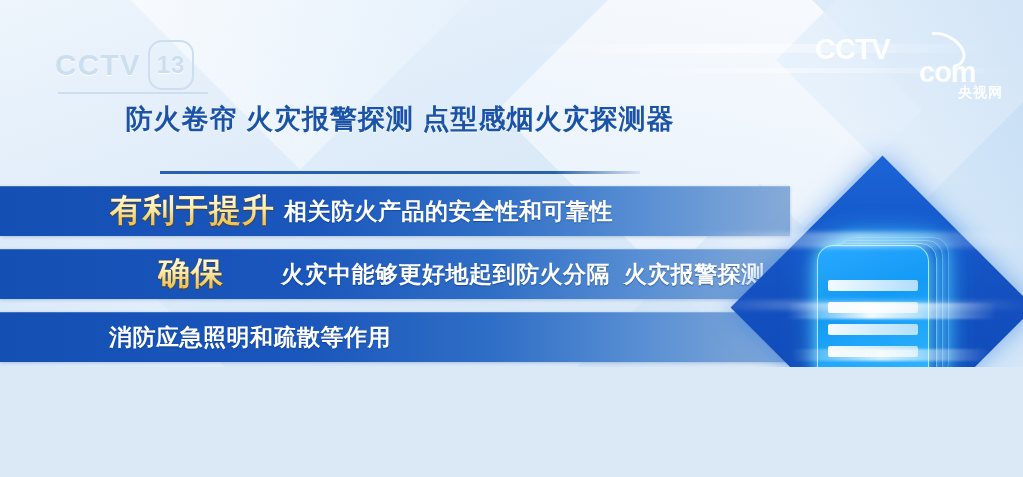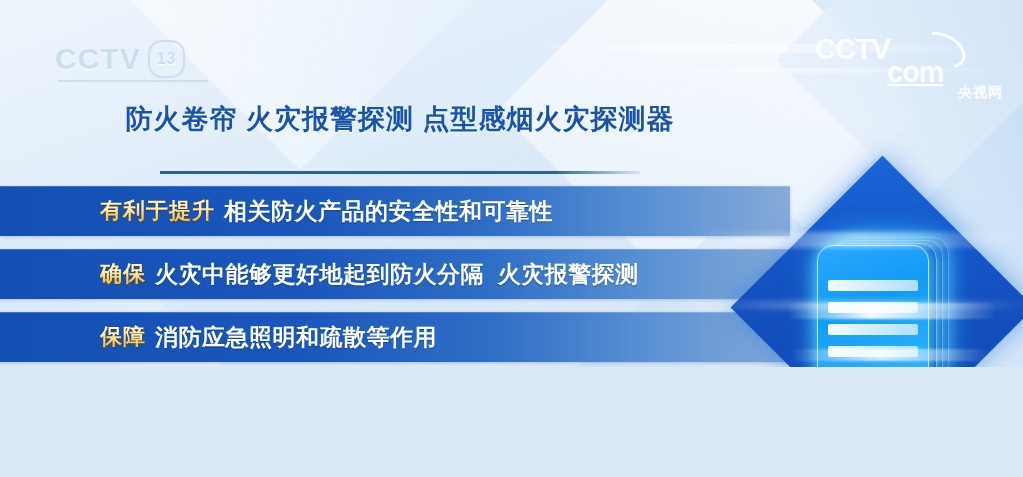--- a/index.html
+++ b/index.html
@@ -34,21 +34,21 @@
     position:absolute;left:55px;top:40px;width:160px;height:56px;
     color:#cfe1f2;opacity:.95;
   }
   .cctv13 .row1{
     font-size:30px;font-weight:bold;letter-spacing:1px;line-height:30px;
     color:#cbdeef;text-shadow:0 1px 0 rgba(255,255,255,.9);
     display:flex;align-items:center;
   }
   .cctv13 .ch13{
     display:inline-block;border:2.5px solid #cbdeef;border-radius:14px;
-    padding:5px 7px;margin-left:7px;font-size:16px;line-height:24px;
+    padding:11px 7px;margin-left:7px;font-size:24px;line-height:24px;
   }
   .cctv13 .rule{height:2px;background:#cbdeef;width:150px;margin:2px 0 2px 3px;}
   .cctv13 .row2{
     font-size:19px;letter-spacing:13px;color:#cbdeef;text-align:center;
     padding-left:26px;font-weight:bold;
   }
   .watermark{
     position:absolute;right:18px;top:36px;width:190px;height:48px;
     color:rgba(255,255,255,.92);
   }
@@ -83,30 +83,31 @@
     position:absolute;left:0;height:50px;width:790px;
     background:linear-gradient(90deg,#1450b4 0%,#1a56bb 38%,#2f6ec6 62%,#5a90d4 82%,#86abd8 100%);
     display:flex;align-items:center;
     box-shadow:0 1px 3px rgba(25,70,140,.25);
   }
   .bar::after{
     content:"";position:absolute;left:0;right:0;top:0;height:1px;
     background:rgba(255,255,255,.18);
   }
   .bar1{top:186px;}
-  .bar2{top:249px;}
+  .bar2{top:249px;gap:48px;}
   .bar3{top:312px;}
   .bar .pad{width:100px;flex:none;}
   .lead{
-    font-size:22px;font-weight:bold;letter-spacing:1px;
+    font-size:32px;font-weight:bold;letter-spacing:1px;
     background:linear-gradient(180deg,#fffbe8 0%,#ffeeb0 42%,#f3c95e 72%,#e8b63f 100%);
     -webkit-background-clip:text;background-clip:text;color:transparent;
     -webkit-text-fill-color:transparent;
     filter:drop-shadow(0 1px 0 rgba(90,55,0,.55)) drop-shadow(0 0 1px rgba(90,55,0,.4));
     white-space:nowrap;
+    margin-left:10px;
   }
   .rest{
     font-size:23px;font-weight:bold;color:#ffffff;margin-left:9px;
     letter-spacing:.5px;white-space:pre;
     text-shadow:0 1px 1px rgba(10,45,110,.5);
   }
 
   
   .diamond-wrap{position:absolute;left:735px;top:170px;width:300px;height:300px;}
   .diamond{
@@ -177,21 +178,21 @@
       <span class="ch13">13</span>
     </div>
     <div class="rule"></div>
   </div>
 
   <div class="watermark">
     <div class="wm-arc"></div>
     <div class="wm-main">
       <span>CCTV</span>
     </div>
-    <div class="wm-com" style="margin-left:72px;margin-top:-6px;text-decoration:underline;">com</div>
+    <div class="wm-com" style="margin-left:104px;margin-top:-6px;">com</div>
     <div class="wm-cn">央视网</div>
   </div>
 
   <div class="headline">
     <div>防火卷帘  火灾报警探测  点型感烟火灾探测器</div>
   </div>
   <div class="head-rule"></div>
 
   <div class="bar bar1">
     <span class="pad"></span>
@@ -200,21 +201,20 @@
   </div>
 
   <div class="bar bar2">
     <span class="pad"></span>
     <span class="lead">确保</span>
     <span class="rest">火灾中能够更好地起到防火分隔  火灾报警探测</span>
   </div>
 
   <div class="bar bar3">
     <span class="pad"></span>
-    <span class="lead">保障</span>
     <span class="rest">消防应急照明和疏散等作用</span>
   </div>
 
   <div class="diamond-wrap">
     <div class="diamond"></div>
     <div class="doc">
       <div class="sheet s-a"></div>
       <div class="sheet s-b"></div>
       <div class="sheet s-c"></div>
       <div class="sheet s-main">

